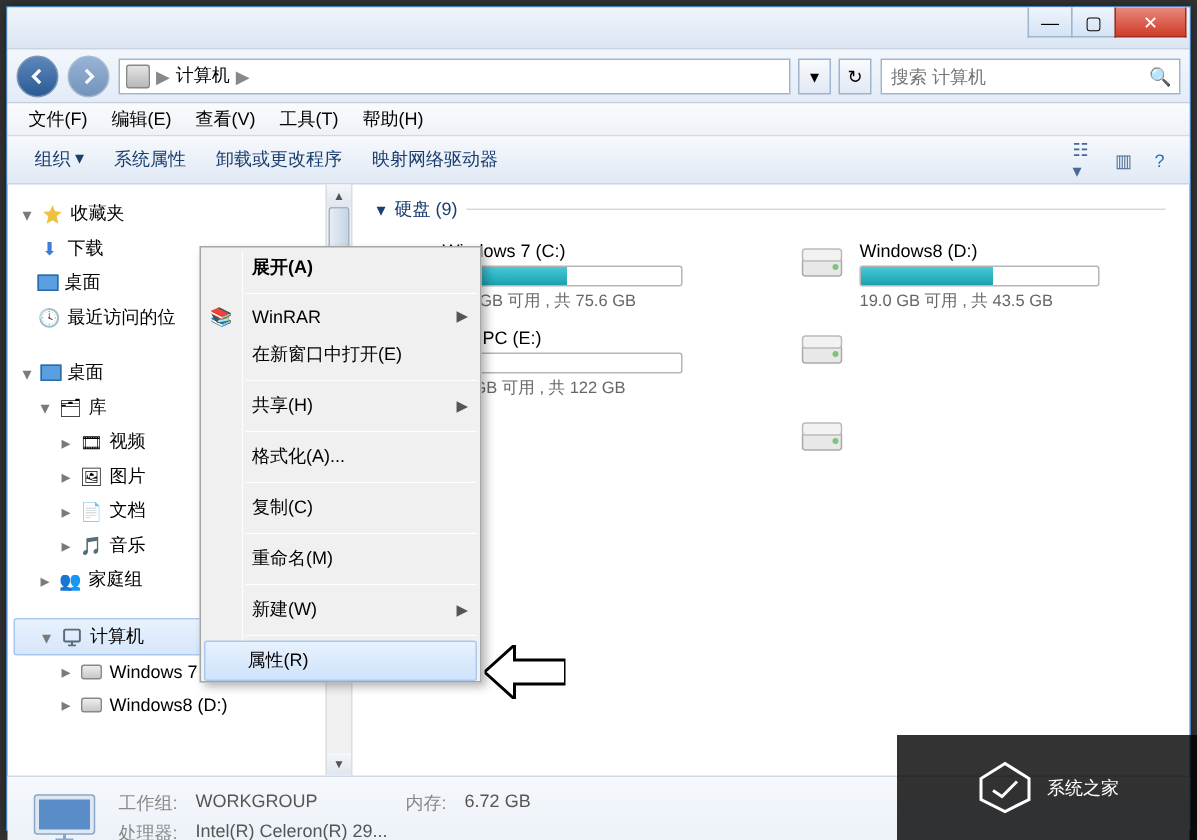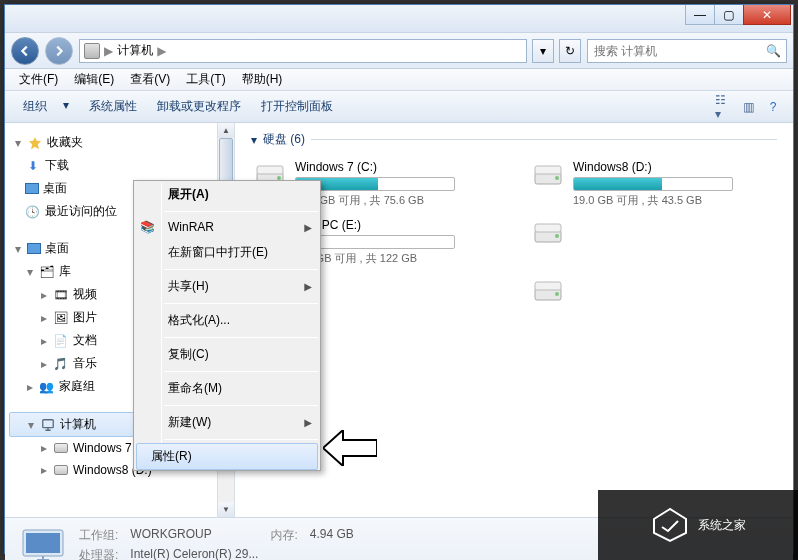--- a/index.html
+++ b/index.html
@@ -15,21 +15,21 @@
 .addr{flex:1;height:24px;background:#fff;border:1px solid #9fb4cd;display:flex;align-items:center;padding:0 4px}
 .addr-ico{width:16px;height:14px;background:linear-gradient(#e4e4e4,#b8b8b8);border:1px solid #888;border-radius:2px}
 .bsep{color:#888;padding:0 4px}
 .addrbtn{width:22px;height:24px;border:1px solid #9fb4cd;background:linear-gradient(#f8fafd,#e1e9f4);display:flex;align-items:center;justify-content:center;margin-left:-1px}
 .search{width:200px;height:24px;background:#fff;border:1px solid #9fb4cd;display:flex;align-items:center;padding:0 6px}
 .search input{border:none;outline:none;flex:1;font-size:12px}
 .sico{width:14px;height:14px;color:#6a8ab0}
 .menubar{height:22px;background:linear-gradient(#fafbfd,#eef2f8);display:flex;align-items:center;padding:0 6px;border-bottom:1px solid #d0d9e6}
 .menubar span{padding:15px 8px}
 .toolbar{height:32px;background:linear-gradient(#f6f9fd,#e0e9f4);display:flex;align-items:center;padding:0 8px;border-bottom:1px solid #c9d5e3}
-.tbtn{padding:4px 10px;color:#1a3e6e;display:flex;align-items:flex-start;gap:16px}
+.tbtn{padding:4px 10px;color:#1a3e6e;display:flex;align-items:flex-start;gap:3px}
 .tbspc{flex:1}
 .tico{width:20px;height:20px;display:flex;align-items:center;justify-content:center;color:#4a6a95;margin:0 2px}
 .body{display:flex;height:394px}
 .nav{width:230px;border-right:1px solid #d6dee8;padding:8px 4px;overflow:hidden;position:relative}
 .navitem{display:flex;align-items:center;padding:3px 4px;gap:4px}
 .navitem.sel{background:linear-gradient(#e8f1fd,#d6e7fb);border:1px solid #a8c8ee;border-radius:2px}
 .exp{width:10px;height:10px;display:flex;align-items:center;justify-content:center;color:#7a7a7a}
 .ind1{padding-left:16px}.ind2{padding-left:30px}
 .nico{width:16px;height:16px;display:inline-flex;align-items:center;justify-content:center}
 .star{fill:#f0c040}.cmp svg{fill:none;stroke:#5a6a7a;stroke-width:1.5}
@@ -46,24 +46,24 @@
 .dico svg{width:30px;height:26px}
 .dinfo{flex:1}
 .dname{margin-bottom:3px}
 .dbar{width:160px;height:14px;background:#fff;border:1px solid #b5b5b5;border-radius:2px;overflow:hidden;margin-bottom:2px}
 .dfill{height:100%;background:linear-gradient(#47c9d6,#1aa0ae)}
 .dtxt{color:#666;font-size:11px}
 .status{height:56px;border-top:1px solid #d0d9e6;background:linear-gradient(#f5f8fc,#eaf0f8);display:flex;align-items:center;padding:6px 14px;gap:12px}
 .monitor{width:48px;height:40px}
 .sprops{display:grid;grid-template-columns:auto auto auto auto;gap:3px 12px;font-size:11px;color:#555}
 .sprops .k{color:#888}
-.ctxmenu{position:absolute;left:133px;top:180px;width:188px;background:#f0f0f0;border:1px solid #a5a5a5;box-shadow:3px 3px 6px rgba(0,0,0,.3);z-index:10}
+.ctxmenu{position:absolute;left:133px;top:164px;width:188px;background:#f0f0f0;border:1px solid #a5a5a5;box-shadow:3px 3px 6px rgba(0,0,0,.3);z-index:10}
 .ctxmenu .gut{position:absolute;left:27px;top:2px;bottom:2px;width:1px;background:#d8d8d8;border-right:1px solid #fff}
 .mi{padding:5px 8px 5px 34px;position:relative;display:flex;align-items:center;justify-content:space-between}
-.mi.sel{background:linear-gradient(#e8f1fd,#cfe3fb);border:1px solid #a8c8ee;border-radius:2px;margin:0 2px;padding:4px 6px 4px 14px}
+.mi.sel{background:linear-gradient(#e8f1fd,#cfe3fb);border:1px solid #a8c8ee;border-radius:2px;margin:0 2px;padding:4px 6px 4px 28px}
 .msep{height:1px;background:#d8d8d8;margin:3px 2px 3px 30px;border-bottom:1px solid #fff}
 .sub{color:#555;font-size:10px}
 .mico{position:absolute;left:6px;width:16px;height:16px;display:flex;align-items:center;justify-content:center}
 .arrow{position:absolute;left:323px;top:430px;z-index:11}
 .watermark{position:absolute;right:0;bottom:0;width:200px;height:70px;background:rgba(0,0,0,.8);color:#fff;display:flex;align-items:center;justify-content:center;font-size:18px;gap:8px;z-index:20}
 .watermark svg{width:40px;height:40px;stroke:#fff;fill:none;stroke-width:2}
 </style>
 </head>
 <body>
 
@@ -112,21 +112,21 @@
     <span>帮助(H)</span>
   </div>
 
   <div class="toolbar">
     <div class="tbtn">
         <span>组织</span> 
         <span>▾</span>
       </div>
     <div class="tbtn">系统属性</div>
     <div class="tbtn">卸载或更改程序</div>
-    <div class="tbtn">打开控制面板</div>
+    <div class="tbtn">映射网络驱动器</div>
     <div class="tbspc"></div>
     <div class="tico">☷ ▾</div>
     <div class="tico">▥</div>
     <div class="tico" style="color:#2a6ec4">?</div>
   </div>
 
   <div class="body">
     <div class="nav">
       <div class="navitem">
           <span class="exp">▾</span>
@@ -213,21 +213,21 @@
       <div class="scrollbar">
         <div class="sbbtn" style="top:0">▲</div>
         <div class="sbthumb"></div>
         <div class="sbbtn" style="bottom:0">▼</div>
       </div>
     </div>
 
     <div class="main">
       <div class="sechdr">
           <span>▾</span>
-          <span>硬盘 (6)</span>
+          <span>硬盘 (9)</span>
           <div class="rule"></div>
         </div>
       <div class="drives" id="drives">
           <div class="drive">
             <div class="dico">
               <svg viewBox="0 0 30 26">
                 <rect x="2" y="10" width="26" height="12" rx="2" fill="#e8e8e8" stroke="#aaa"></rect>
                 <ellipse cx="24" cy="16" rx="2" ry="2" fill="#7ec47e"></ellipse>
                 <rect x="2" y="4" width="26" height="8" rx="2" fill="#f2f2f2" stroke="#bbb"></rect>
               </svg>
@@ -298,21 +298,21 @@
   <div class="status">
     <svg class="monitor" viewBox="0 0 48 40">
         <rect x="4" y="4" width="40" height="26" rx="2" fill="#dce8f4" stroke="#8aa6c4"></rect>
         <rect x="7" y="7" width="34" height="20" fill="#5a8cc8"></rect>
         <path d="M18 34h12M24 30v4" stroke="#8aa6c4" stroke-width="2"></path>
       </svg>
     <div class="sprops">
       <span class="k">工作组:</span>
         <span>WORKGROUP</span>
       <span class="k">内存:</span>
-        <span>4.94 GB</span>
+        <span>6.72 GB</span>
       <span class="k">处理器:</span>
         <span>Intel(R) Celeron(R) 29...</span>
     </div>
   </div>
 </div>
 
 <div class="ctxmenu">
   <div class="gut"></div>
   <div class="mi">
       <b>展开(A)</b>

